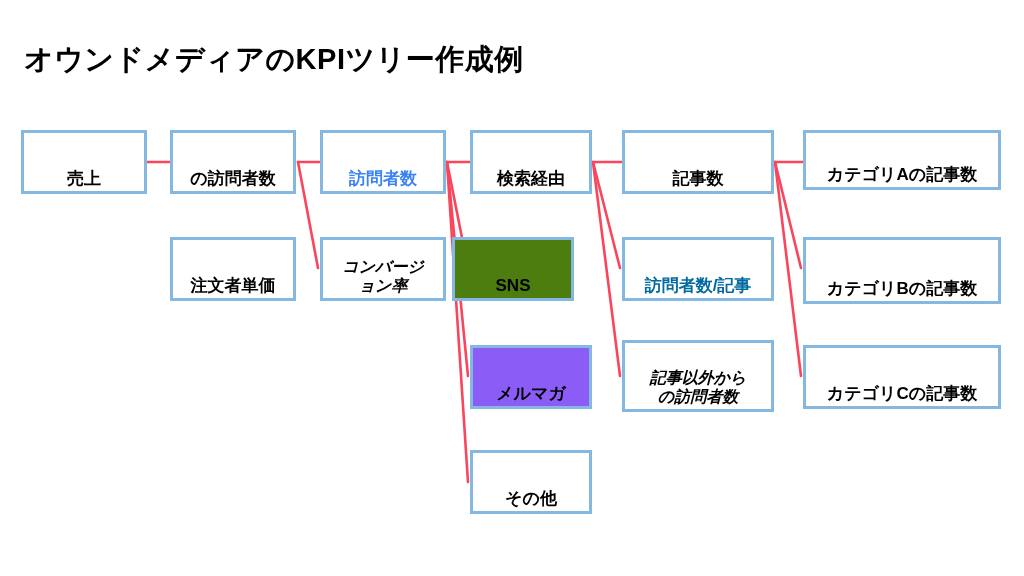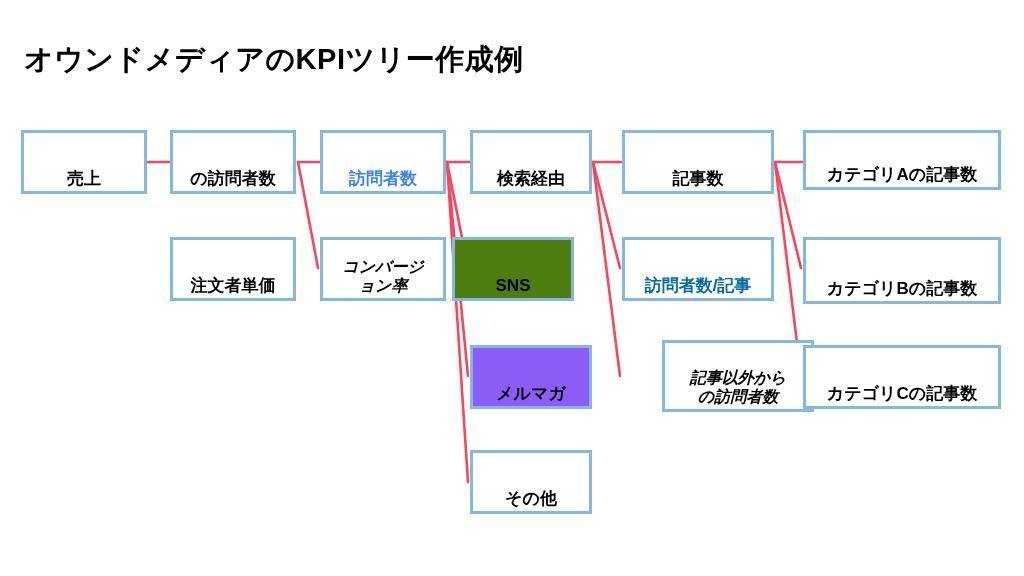--- a/index.html
+++ b/index.html
@@ -81,20 +81,20 @@
       <div class="node" style="left: 170px; top: 237px; width: 126px; height: 64px; border-color: rgb(132, 184, 224); background: rgb(255, 255, 255); color: rgb(0, 0, 0);"><span>注文者単価</span></div>
       <div class="node" style="left: 320px; top: 130px; width: 126px; height: 64px; border-color: rgb(132, 184, 224); background: rgb(255, 255, 255); color: #3b82f6;"><span>訪問者数</span></div>
       <div class="node small" style="left: 320px; top: 237px; width: 126px; height: 64px; border-color: rgb(132, 184, 224); background: rgb(255, 255, 255); color: rgb(0, 0, 0);"><span>コンバージ
 ョン率</span></div>
       <div class="node" style="left: 470px; top: 130px; width: 122px; height: 64px; border-color: rgb(132, 184, 224); background: rgb(255, 255, 255); color: rgb(0, 0, 0);"><span>検索経由</span></div>
       <div class="node" style="left: 452px; top: 237px; width: 122px; height: 64px; border-color: rgb(132, 184, 224); background: #4d7c0f; color: rgb(0, 0, 0);"><span>SNS</span></div>
       <div class="node" style="left: 470px; top: 345px; width: 122px; height: 64px; border-color: rgb(132, 184, 224); background: #8b5cf6; color: rgb(0, 0, 0);"><span>メルマガ</span></div>
       <div class="node" style="left: 470px; top: 450px; width: 122px; height: 64px; border-color: rgb(132, 184, 224); background: rgb(255, 255, 255); color: rgb(0, 0, 0);"><span>その他</span></div>
       <div class="node" style="left: 622px; top: 130px; width: 152px; height: 64px; border-color: rgb(132, 184, 224); background: rgb(255, 255, 255); color: rgb(0, 0, 0);"><span>記事数</span></div>
       <div class="node" style="left: 622px; top: 237px; width: 152px; height: 64px; border-color: rgb(132, 184, 224); background: rgb(255, 255, 255); color: #0369a1;"><span>訪問者数/記事</span></div>
-      <div class="node small" style="left: 622px; top: 340px; width: 152px; height: 72px; border-color: rgb(132, 184, 224); background: rgb(255, 255, 255); color: rgb(0, 0, 0); margin-left: 40px;"><span>記事以外から
+      <div class="node small" style="left: 622px; top: 340px; width: 152px; height: 72px; border-color: rgb(132, 184, 224); background: rgb(255, 255, 255); color: rgb(0, 0, 0);"><span>記事以外から
 の訪問者数</span></div>
       <div class="node" style="left: 803px; top: 130px; width: 198px; height: 60px; border-color: rgb(132, 184, 224); background: rgb(255, 255, 255); color: rgb(0, 0, 0);"><span>カテゴリAの記事数</span></div>
       <div class="node" style="left: 803px; top: 237px; width: 198px; height: 67px; border-color: rgb(132, 184, 224); background: rgb(255, 255, 255); color: rgb(0, 0, 0);"><span>カテゴリBの記事数</span></div>
       <div class="node" style="left: 803px; top: 345px; width: 198px; height: 64px; border-color: rgb(132, 184, 224); background: rgb(255, 255, 255); color: rgb(0, 0, 0);"><span>カテゴリCの記事数</span></div>
     </div>
 
 </div>
 
 </body></html>

